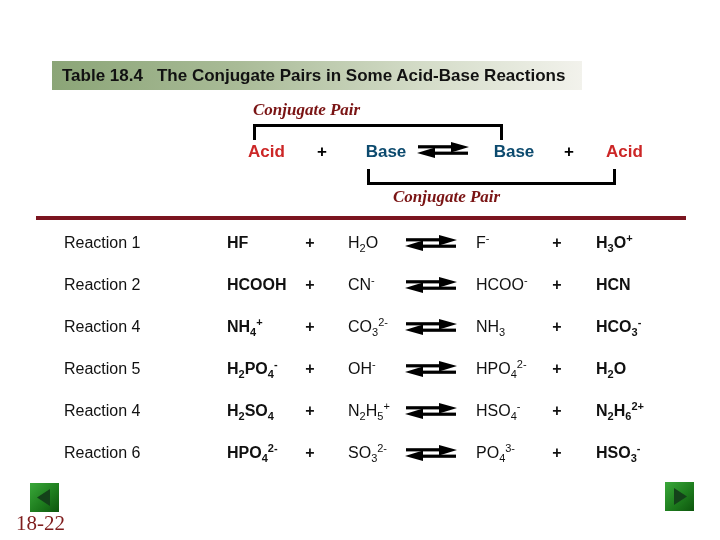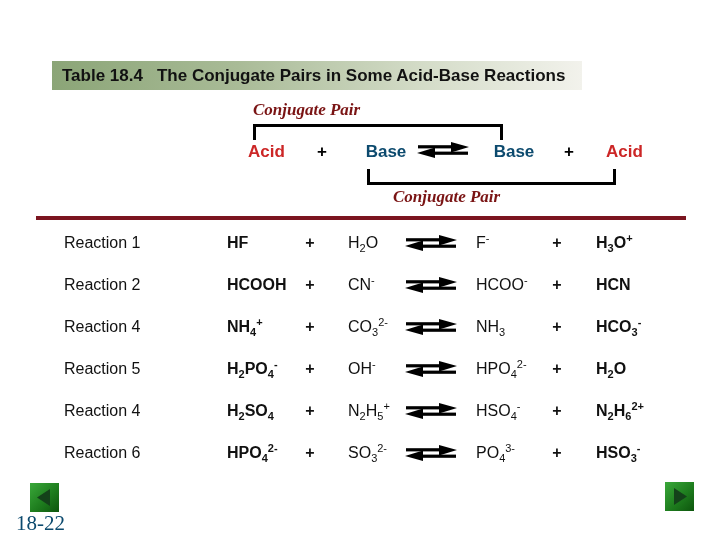--- a/index.html
+++ b/index.html
@@ -64,21 +64,21 @@
   
   .nav-btn{
     position:absolute;width:29px;height:29px;border:0;padding:0;cursor:pointer;
     background:linear-gradient(135deg,#3aa83a 0%,#1e7d1e 55%,#0d550d 100%);
     display:flex;align-items:center;justify-content:center;
   }
   .nav-back{left:30px;top:483px;}
   .nav-forward{left:665px;top:482px;}
   .page-num{
     position:absolute;left:16px;top:511px;
-    font-family:"Liberation Serif",serif;font-size:21px;color:#0c4a6e;
+    font-family:"Liberation Serif",serif;font-size:21px;color:#7f1d1d;
   }
 </style>
 </head>
 <body>
 
 <div class="slide">
 
   <div class="title-bar">
     <span class="t-label">Table 18.4</span>
     <span class="t-text">The Conjugate Pairs in Some Acid-Base Reactions</span>

